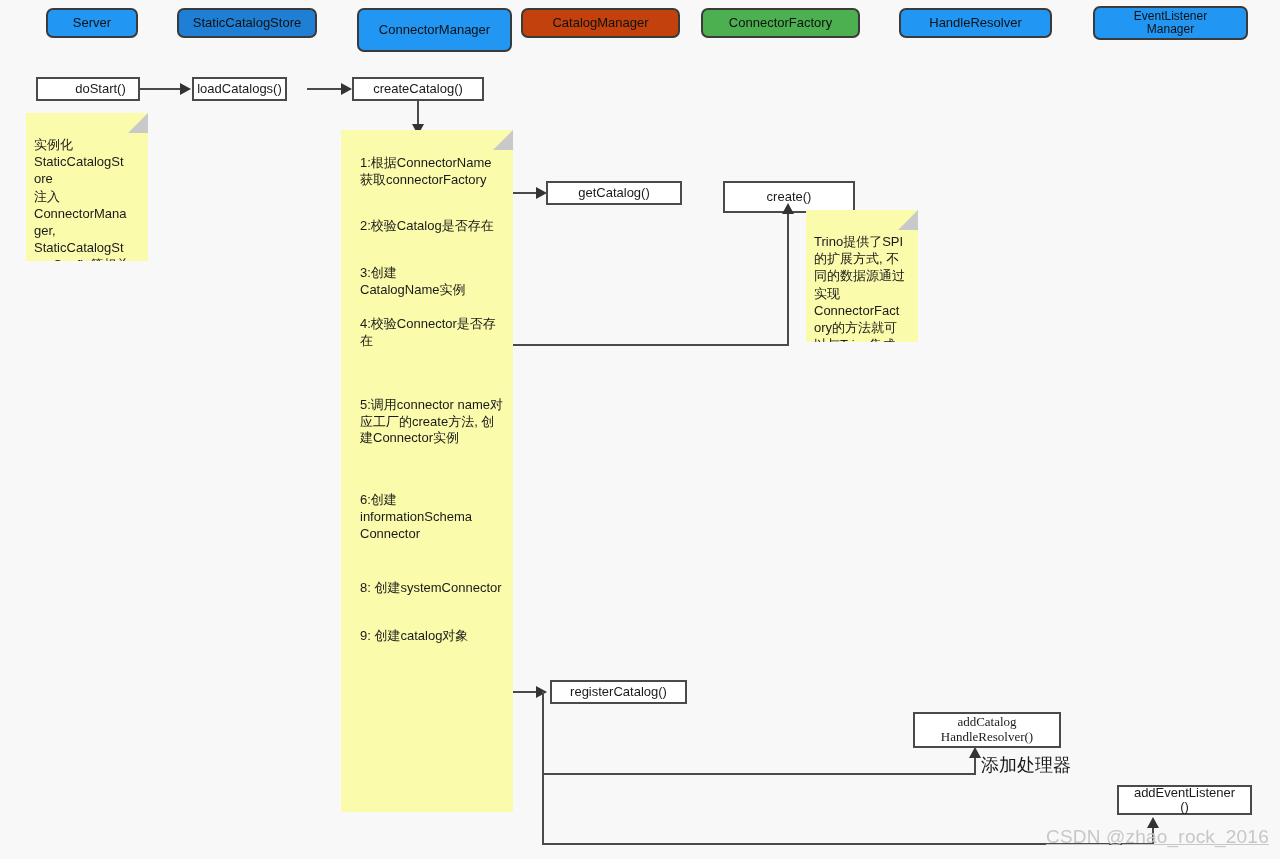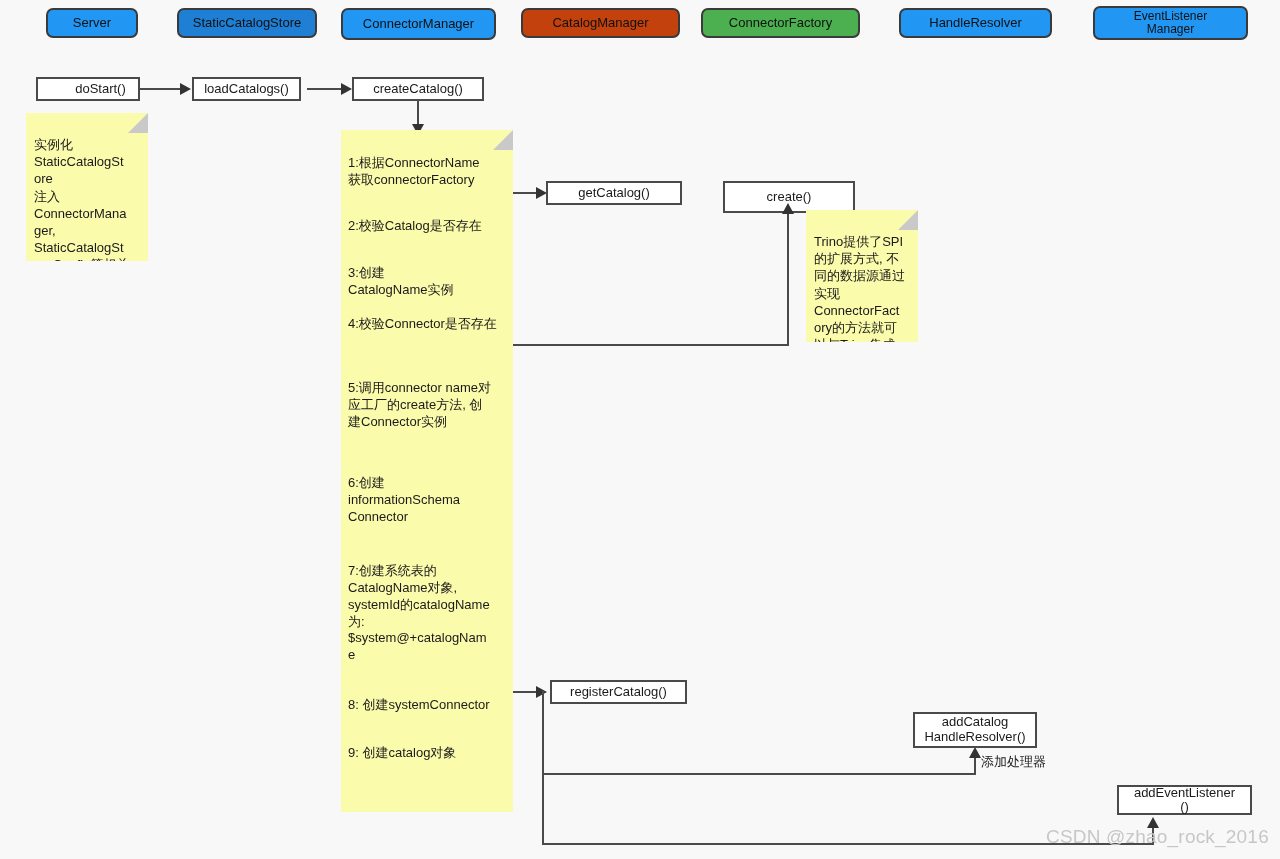--- a/index.html
+++ b/index.html
@@ -110,47 +110,48 @@
     border-width: 11px 6px 0 6px;
     border-color: #333333 transparent transparent transparent;
   }
   .arrow-up {
     border-width: 0 6px 11px 6px;
     border-color: transparent transparent #333333 transparent;
   }
 
   .edge-label {
     position: absolute;
-    font-size: 13px;
+    font-size: 18px;
     color: #1a1a1a;
     white-space: nowrap;
   }
 
   .watermark {
     position: absolute;
     font-size: 19px;
     color: #c7c7c7;
     white-space: nowrap;
     letter-spacing: 0.2px;
+    text-decoration: underline;
   }
 </style>
 </head>
 <body>
 
 <div id="canvas">
 
   <div class="lifeline" style="left:46px; top:8px; width:92px; height:30px; background:#2196f3;">
     <span>Server</span>
   </div>
 
   <div class="lifeline" style="left:177px; top:8px; width:140px; height:30px; background:#1f7fd4;">
     <span>StaticCatalogStore</span>
   </div>
 
-  <div class="lifeline" style="left:341px; top:8px; width:155px; height:32px; background:#2196f3;">
+  <div class="lifeline" style="left:357px; top:8px; width:155px; height:44px; background:#2196f3;">
     <span>ConnectorManager</span>
   </div>
 
   <div class="lifeline" style="left:521px; top:8px; width:159px; height:30px; background:#c2410c;">
     <span>CatalogManager</span>
   </div>
 
   <div class="lifeline" style="left:701px; top:8px; width:159px; height:30px; background:#4caf50;">
     <span>ConnectorFactory</span>
   </div>
@@ -164,21 +165,21 @@
 Manager</span>
   </div>
 
   <div class="callbox" style="left:36px; top:77px; width:104px; height:24px;padding-left:28px;">
     <span>doStart()</span>
   </div>
 
   <div class="hline" style="left:140px; top:88px; width:42px;"></div>
   <div class="arrow arrow-right" style="left:180px; top:83px;"></div>
 
-  <div class="callbox" style="left:192px; top:77px; width:109px; height:24px;">
+  <div class="callbox" style="left:192px; top:77px; width:95px; height:24px;">
     <span>loadCatalogs()</span>
   </div>
 
   <div class="hline" style="left:307px; top:88px; width:36px;"></div>
   <div class="arrow arrow-right" style="left:341px; top:83px;"></div>
 
   <div class="callbox" style="left:352px; top:77px; width:132px; height:24px;">
     <span>createCatalog()</span>
   </div>
 
@@ -191,39 +192,33 @@
 ore
 注入
 ConnectorMana
 ger,
 StaticCatalogSt
 oreConfig等相关
 的实例</span>
   </div>
 
 
-  <div class="note folded note-steps" style="left:341px; top:130px; width:172px; height:682px; padding:8px 6px 6px 7px;">
+  <div class="note folded note-steps" style="left:341px; top:130px; width:172px; height:682px; padding:8px 6px 6px 19px;">
     <div class="step">1:根据ConnectorName
 获取connectorFactory</div>
     <div class="step" style="margin-bottom:14px;">2:校验Catalog是否存在</div>
     <div class="step" style="margin-bottom:0;">3:创建
 CatalogName实例</div>
     <div class="step" style="margin-bottom:30px;">4:校验Connector是否存在</div>
     <div class="step" style="margin-bottom:28px;">5:调用connector name对
 应工厂的create方法, 创
 建Connector实例</div>
     <div class="step" style="margin-bottom:20px;">6:创建
 informationSchema
 Connector</div>
-    <div class="step" style="margin-bottom:16px;">7:创建系统表的
-CatalogName对象,
-systemId的catalogName
-为:
-$system@+catalogNam
-e</div>
     <div class="step" style="margin-bottom:14px;">8: 创建systemConnector</div>
     <div class="step" style="margin-bottom:24px;">9: 创建catalog对象</div>
     
     
   </div>
 
   <div class="hline" style="left:513px; top:192px; width:31px;"></div>
   <div class="arrow arrow-right" style="left:536px; top:187px;"></div>
 
   <div class="callbox" style="left:546px; top:181px; width:136px; height:24px;">
@@ -254,21 +249,21 @@
   <div class="callbox" style="left:550px; top:680px; width:137px; height:24px;">
     <span>registerCatalog()</span>
   </div>
 
   <div class="vline" style="left:542px; top:691px; height:152px;"></div>
 
   <div class="hline" style="left:542px; top:773px; width:432px;"></div>
   <div class="vline" style="left:974px; top:755px; height:20px;"></div>
   <div class="arrow arrow-up" style="left:969px; top:747px;"></div>
 
-  <div class="callbox" style="left:913px; top:712px; width:124px; height:36px; line-height:1.15;">
+  <div class="callbox" style="left:913px; top:712px; width:148px; height:36px; line-height:1.15;font-family:Liberation Serif, serif;">
     <span>addCatalog
 HandleResolver()</span>
   </div>
 
   <div class="edge-label" style="left:981px; top:753px;">
     <span>添加处理器</span>
   </div>
 
   <div class="hline" style="left:542px; top:843px; width:610px;"></div>
   <div class="vline" style="left:1152px; top:825px; height:20px;"></div>

